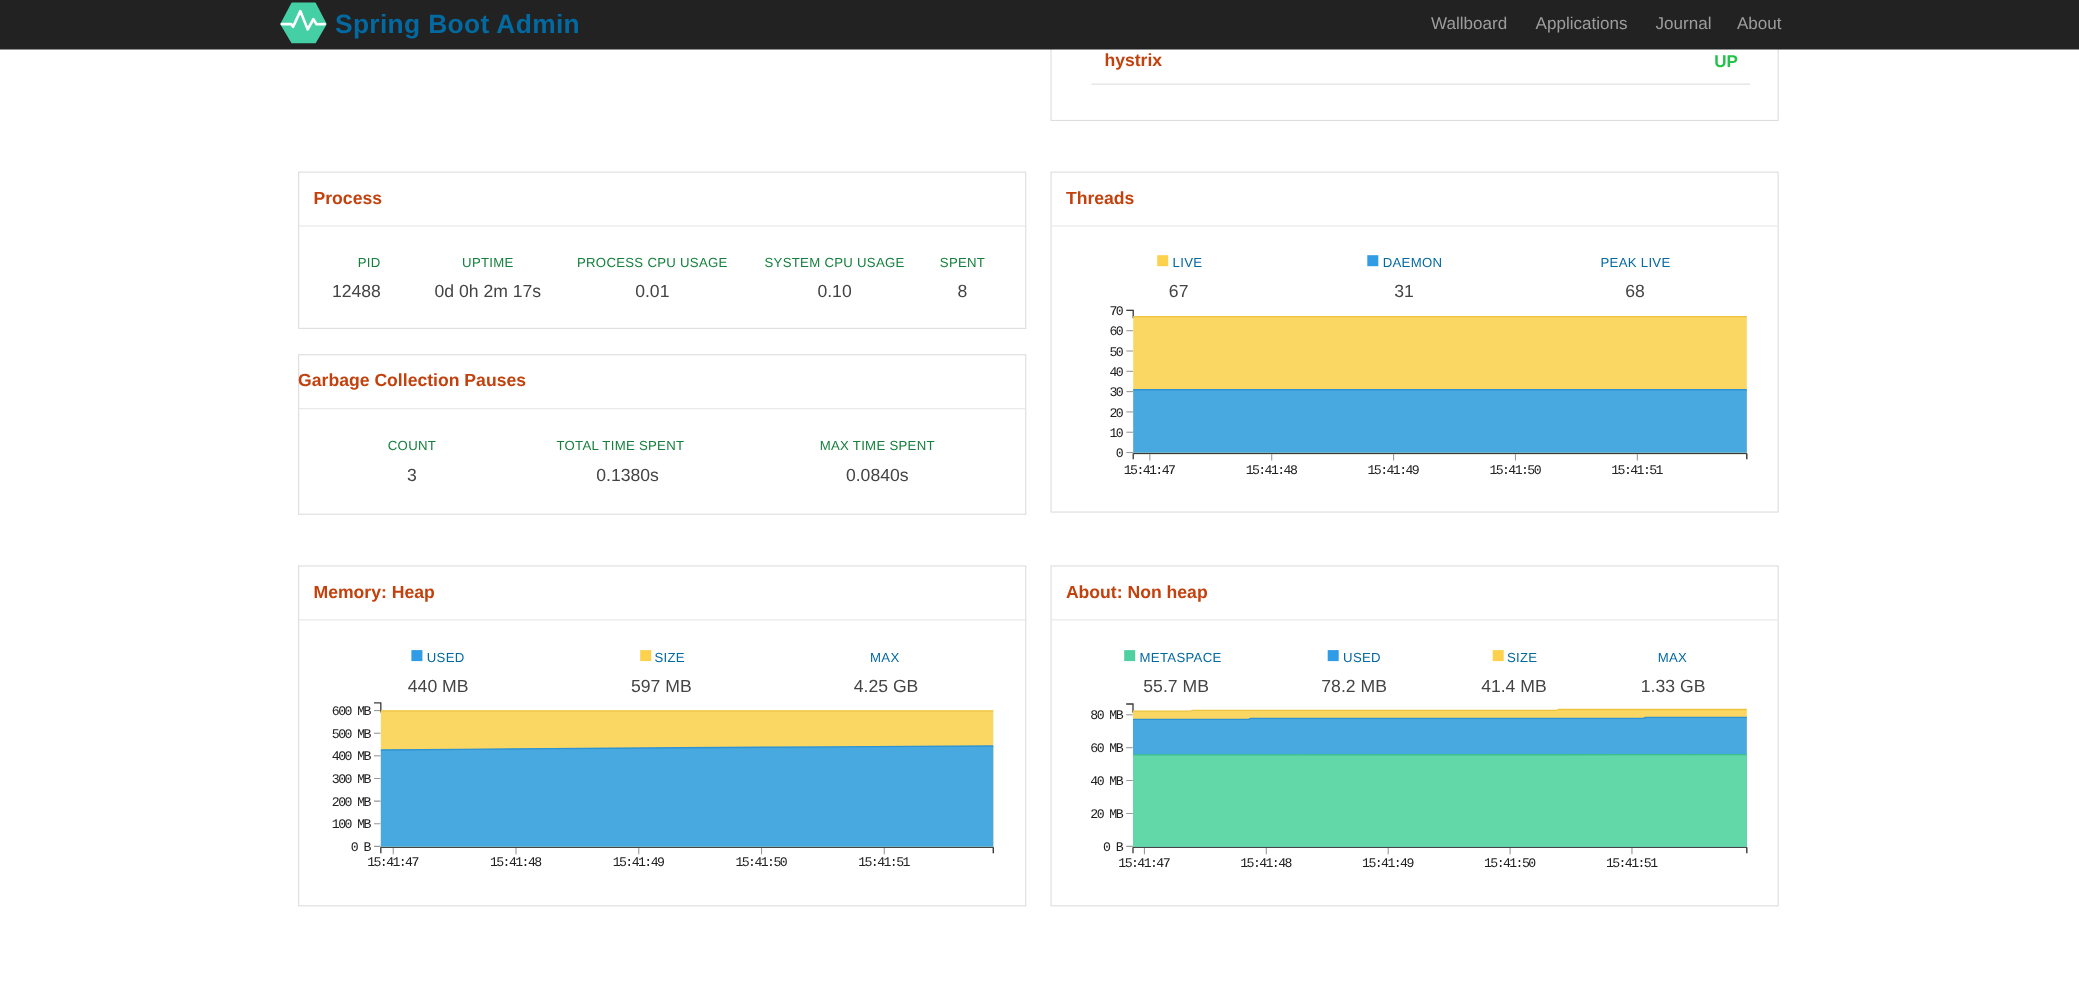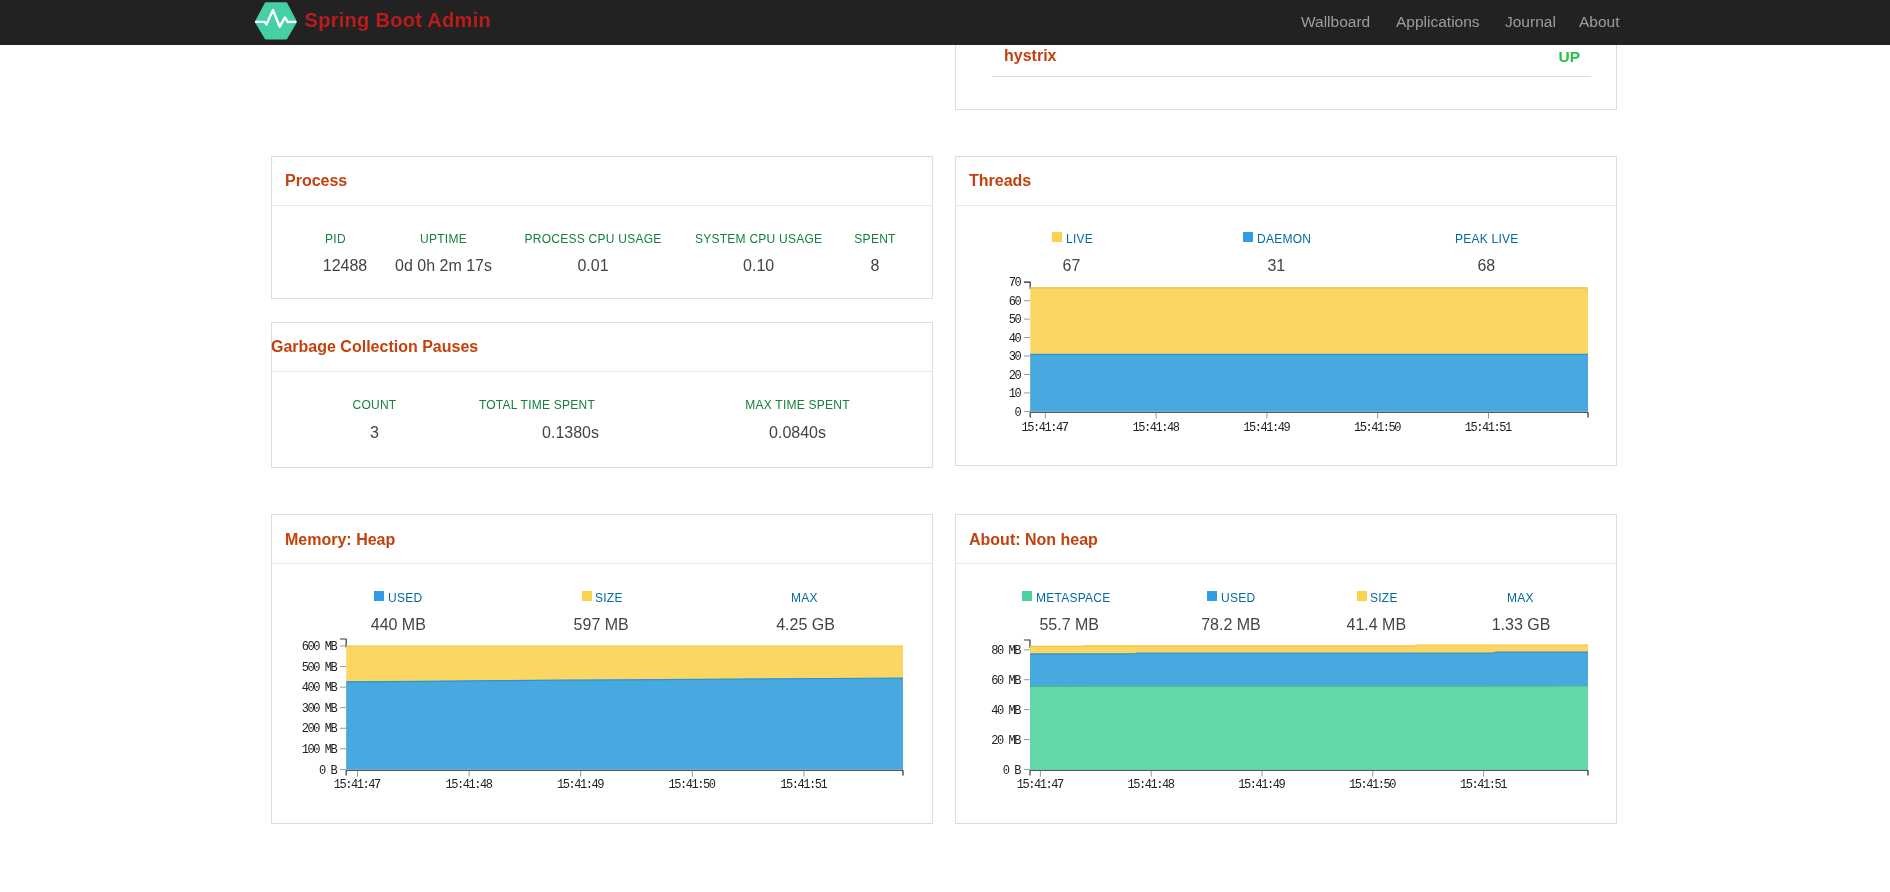--- a/index.html
+++ b/index.html
@@ -15,48 +15,48 @@
 svg{position:absolute;overflow:visible}
 svg text{font-family:"Liberation Mono",monospace;font-size:12px;letter-spacing:-1.45px;fill:#222222}
 </style></head>
 <body>
 
 <div class="abs" style="left:0;top:0;width:1890px;height:45px;background:#222222;z-index:5"></div>
 <svg style="left:255px;top:2px;z-index:6" width="42" height="38" viewBox="0 0 42 38">
 <polygon points="0.6,19.9 10.6,1 31.4,1 41.2,19.9 31.4,36.6 10.6,36.6" fill="#45cfa4" stroke="#45cfa4" stroke-width="1.6" stroke-linejoin="round"></polygon>
 <polyline points="1.2,19.9 9.7,19.9 11.4,22.4 18,8.1 24.7,24.7 29.9,15.5 32.8,20 40.2,19.9" fill="none" stroke="#fff" stroke-width="2.4" stroke-linecap="round" stroke-linejoin="round"></polyline>
 </svg>
-<div class="abs" style="z-index:6;left:304.5px;top:8.5px;font-size:20px;font-weight:bold;color:#b91c1c;letter-spacing:.3px">Spring Boot Admin</div>
+<div class="abs" style="z-index:6;left:304.5px;top:8.5px;font-size:24px;font-weight:bold;color:#0369a1;letter-spacing:.3px">Spring Boot Admin</div>
 <div class="nvl" style="z-index:6;left:1301px;top:13px">Wallboard</div>
 <div class="nvl" style="z-index:6;left:1396px;top:13px">Applications</div>
 <div class="nvl" style="z-index:6;left:1505px;top:13px">Journal</div>
 <div class="nvl" style="z-index:6;left:1579px;top:13px">About</div>
 <div class="card" style="left:955px;top:38px;width:662px;height:72px"></div>
 <div class="ct" style="left:1004px;top:47px">hystrix</div>
 <div class="abs" style="left:1540px;top:48px;width:40px;text-align:right;font-size:15.5px;font-weight:bold;color:#24c24b">UP</div>
 <div class="abs" style="left:992px;top:76px;width:599px;border-top:1px solid #ddd"></div>
 <div class="card" style="left:271px;top:156px;width:662px;height:143px"></div>
 <div class="ct" style="left:285px;top:172px">Process</div>
 <div class="abs" style="left:272px;top:205px;width:660px;border-top:1px solid #e7e7e7"></div>
 <div class="lb" style="left:335.5px;top:231.5px">PID</div>
-<div class="vl" style="left:345px;top:257px">12488</div>
+<div class="vl" style="left:324px;top:257px">12488</div>
 <div class="lb" style="left:443.5px;top:231.5px">UPTIME</div>
 <div class="vl" style="left:443.5px;top:257px">0d 0h 2m 17s</div>
 <div class="lb" style="left:593.0px;top:231.5px">PROCESS CPU USAGE</div>
 <div class="vl" style="left:593.0px;top:257px">0.01</div>
 <div class="lb" style="left:758.7px;top:231.5px">SYSTEM CPU USAGE</div>
 <div class="vl" style="left:758.7px;top:257px">0.10</div>
 <div class="lb" style="left:875.0px;top:231.5px">SPENT</div>
 <div class="vl" style="left:875.0px;top:257px">8</div>
 <div class="card" style="left:271px;top:322px;width:662px;height:146px"></div>
 <div class="ct" style="left:271px;top:338px">Garbage Collection Pauses</div>
 <div class="abs" style="left:272px;top:371px;width:660px;border-top:1px solid #e7e7e7"></div>
 <div class="lb" style="left:374.5px;top:397.5px">COUNT</div>
 <div class="vl" style="left:374.5px;top:424px">3</div>
-<div class="lb" style="left:537px;top:397.5px">TOTAL TIME SPENT</div>
+<div class="lb" style="left:564px;top:397.5px">TOTAL TIME SPENT</div>
 <div class="vl" style="left:570.5px;top:424px">0.1380s</div>
 <div class="lb" style="left:797.5px;top:397.5px">MAX TIME SPENT</div>
 <div class="vl" style="left:797.5px;top:424px">0.0840s</div>
 <div class="card" style="left:955px;top:156px;width:662px;height:310px"></div>
 <div class="ct" style="left:969px;top:172px">Threads</div>
 <div class="abs" style="left:956px;top:205px;width:660px;border-top:1px solid #e7e7e7"></div>
 <div class="sq" style="left:1052px;top:232px;background:#fcd14d"></div>
 <div class="lg" style="left:1066px;top:231.5px">LIVE</div>
 <div class="sq" style="left:1243px;top:232px;background:#2f9ce5"></div>
 <div class="lg" style="left:1257px;top:231.5px">DAEMON</div>

